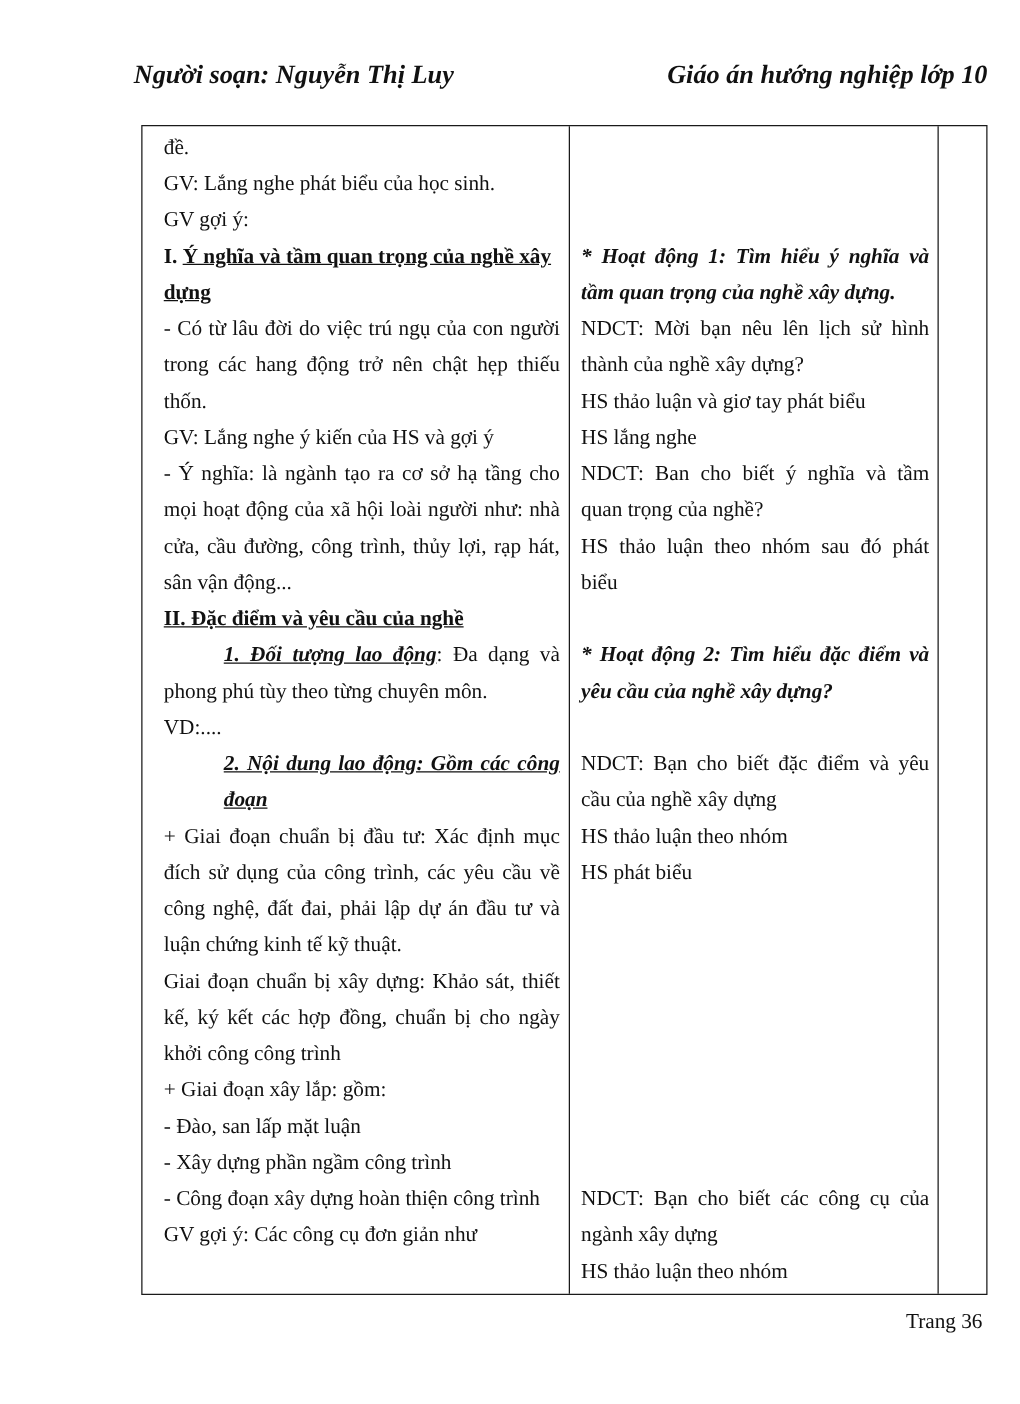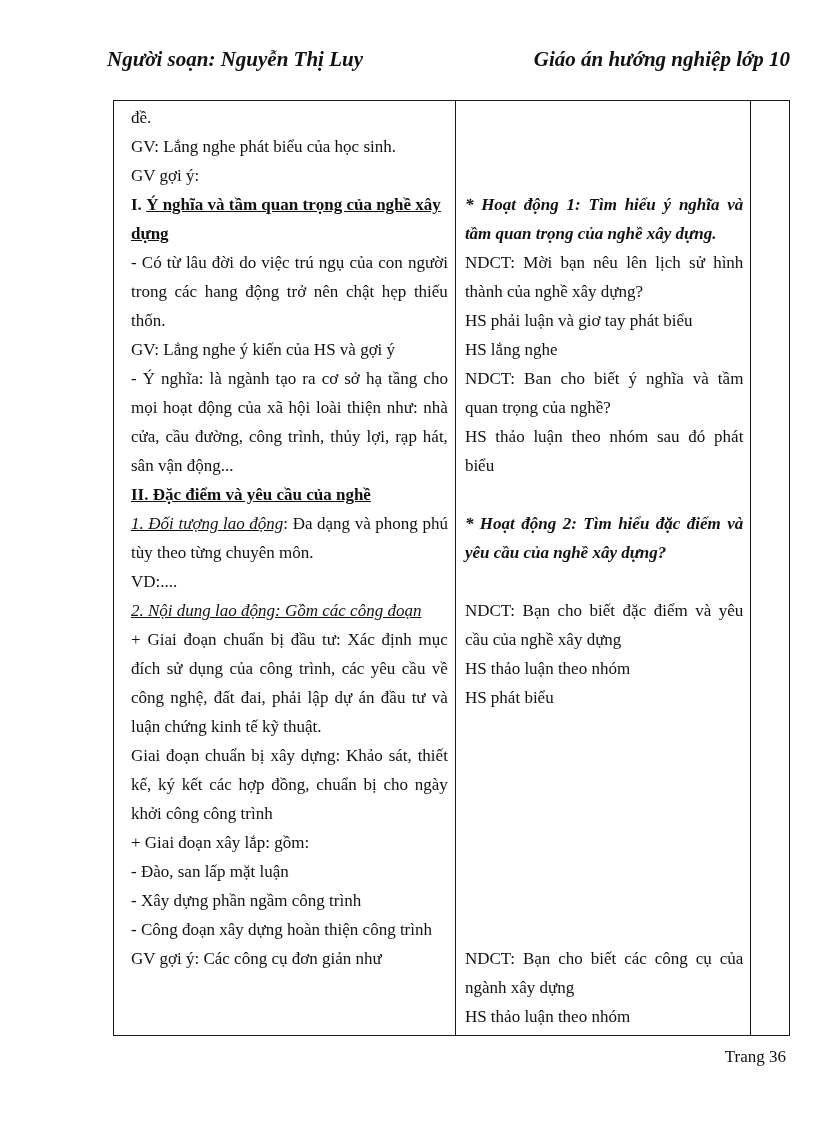--- a/index.html
+++ b/index.html
@@ -42,21 +42,21 @@
     border-right: 1.5px solid #1a1a1a;
     padding-left: 9px;
   }
   .cell-narrow {
     width: 38px;
   }
   p { margin: 0; }
   .b   { font-weight: bold; }
   .u   { text-decoration: underline; }
   .bi  { font-weight: bold; font-style: italic; }
-  .biu { font-weight: normal; font-style: italic; text-decoration: underline; }
+  .biu { font-weight: bold; font-style: italic; text-decoration: underline; margin-left: 48px; }
   .just { text-align: justify; }
   .sp-top { margin-top: 87px; }
   .mt1 { margin-top: 29px; }
   .mt8 { margin-top: 232px; }
   .page-footer {
     margin: 10px 30px 0 0;
     text-align: right;
     font-size: 17px;
     line-height: 22px;
   }
@@ -71,38 +71,38 @@
 
 <div class="doc-table">
 
   <div class="cell cell-left">
     <p>đề.</p>
     <p>GV: Lắng nghe phát biểu của học sinh.</p>
     <p>GV gợi ý:</p>
     <p><span class="b">I. </span><span class="b u">Ý nghĩa và tầm quan trọng của nghề xây dựng</span></p>
     <p class="just">- Có từ lâu đời do việc trú ngụ của con người trong các hang động trở nên chật hẹp thiếu thốn.</p>
     <p>GV: Lắng nghe ý kiến của HS và gợi ý</p>
-    <p class="just">- Ý nghĩa: là ngành tạo ra cơ sở hạ tầng cho mọi hoạt động của xã hội loài thiện như: nhà cửa, cầu đường, công trình, thủy lợi, rạp hát, sân vận động...</p>
+    <p class="just">- Ý nghĩa: là ngành tạo ra cơ sở hạ tầng cho mọi hoạt động của xã hội loài người như: nhà cửa, cầu đường, công trình, thủy lợi, rạp hát, sân vận động...</p>
     <p><span class="b u">II. </span><span class="b u">Đặc điểm và yêu cầu của nghề</span></p>
     <p class="just"><span class="biu">1. Đối tượng lao động</span><span>: Đa dạng và phong phú tùy theo từng chuyên môn.</span></p>
     <p>VD:....</p>
     <p class="biu just">2. Nội dung lao động: Gồm các công đoạn</p>
     <p class="just">+ Giai đoạn chuẩn bị đầu tư: Xác định mục đích sử dụng của công trình, các yêu cầu về công nghệ, đất đai, phải lập dự án đầu tư và luận chứng kinh tế kỹ thuật.</p>
     <p class="just">Giai đoạn chuẩn bị xây dựng: Khảo sát, thiết kế,  ký kết các hợp đồng, chuẩn bị cho ngày khởi công công trình</p>
     <p>+ Giai đoạn xây lắp: gồm:</p>
     <p>- Đào, san lấp mặt luận</p>
     <p>- Xây dựng phần ngầm công trình</p>
     <p class="just">- Công đoạn xây dựng hoàn thiện công trình</p>
     <p>GV gợi ý: Các công cụ đơn giản như</p>
   </div>
 
   <div class="cell cell-right">
     <p class="bi just sp-top">* Hoạt động 1: Tìm hiểu ý nghĩa và tầm quan trọng của nghề xây dựng.</p>
     <p class="just">NDCT: Mời bạn nêu lên lịch sử hình thành của nghề xây dựng?</p>
-    <p>HS phải luận và giơ tay phát biểu</p>
+    <p>HS thảo luận và giơ tay phát biểu</p>
     <p>HS lắng nghe</p>
     <p class="just">NDCT: Ban cho biết ý nghĩa và tầm quan trọng của nghề?</p>
     <p class="just">HS thảo luận theo nhóm sau đó phát biểu</p>
     <p class="bi just mt1">* Hoạt động 2: Tìm hiểu đặc điểm và yêu cầu của nghề xây dựng?</p>
     <p class="just mt1">NDCT: Bạn cho biết đặc điểm và yêu cầu của nghề xây dựng</p>
     <p>HS thảo luận theo nhóm</p>
     <p>HS phát biểu</p>
     <p class="just mt8">NDCT: Bạn cho biết các công cụ của ngành xây dựng</p>
     <p>HS thảo luận theo nhóm</p>
   </div>

